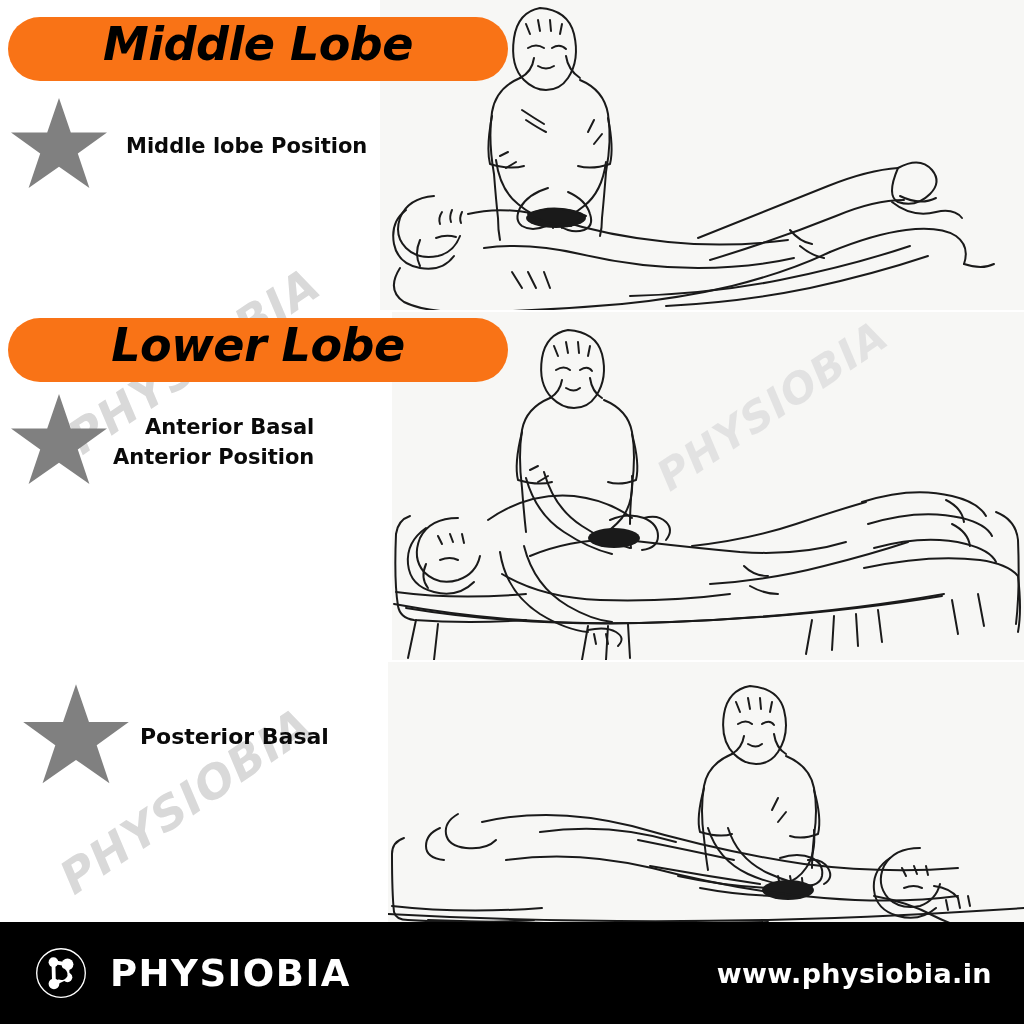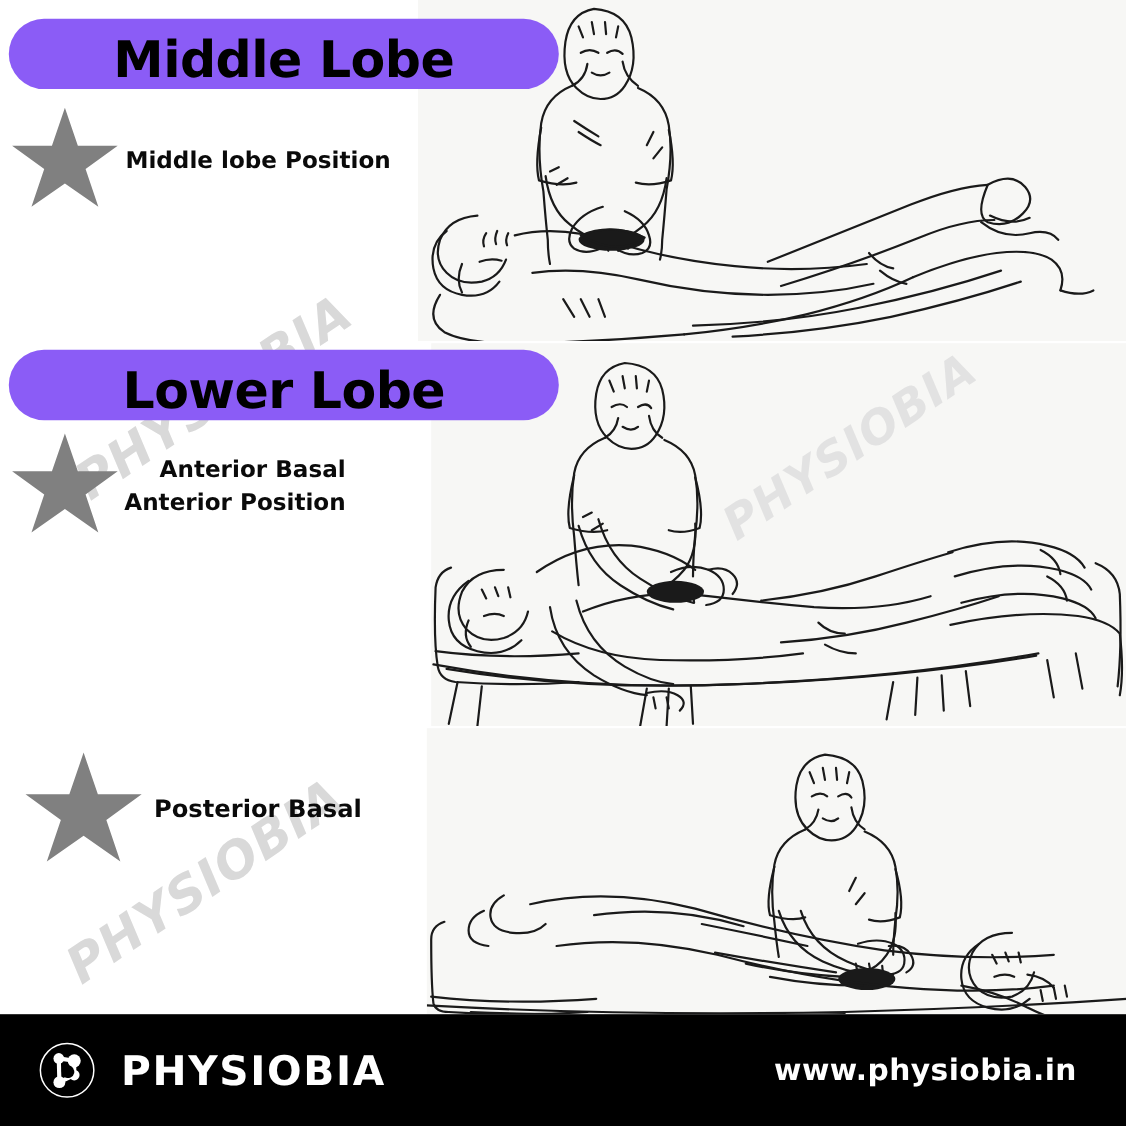--- a/index.html
+++ b/index.html
@@ -25,26 +25,27 @@
   }
   #panel-1 { left:380px; top:0px;   width:644px; height:310px; }
   #panel-2 { left:392px; top:312px; width:632px; height:348px; }
   #panel-3 { left:388px; top:662px; width:636px; height:260px; }
 
   .panel svg { display:block; width:100%; height:100%; }
 
   
   .pill {
     position:absolute;
-    background:#8b5cf6;
+    background:#f97316;
     border-radius:100px;
     display:flex;
-    align-items:flex-end;
+    align-items:flex-start;
     justify-content:center;
     z-index:9;
+    font-style:italic;
   }
   .pill-label {
     font-family:"DejaVu Sans", sans-serif;
     font-weight:700;
     font-size:46px;
     color:#000000;
     letter-spacing:-0.5px;
     white-space:nowrap;
   }
   #pill-middle { left:8px;  top:17px;  width:500px; height:64px; }
@@ -61,21 +62,21 @@
     flex:0 0 auto;
     display:block;
   }
   .star-label {
     font-family:"DejaVu Sans", sans-serif;
     font-weight:700;
     color:#0a0a0a;
     line-height:1.45;
   }
   #row-1 { left:8px;  top:96px;  }
-  #row-1 .star-label { font-size:21px; margin-left:4px; }
+  #row-1 .star-label { font-size:21px; margin-left:16px; }
   #row-2 { left:8px;  top:392px; }
   #row-2 .star-label { font-size:21px; margin-left:3px; text-align:right; }
   #row-3 { left:20px; top:682px; }
   #row-3 .star-label { font-size:22px; margin-left:8px; text-align:center; }
 
   
   .wm {
     position:absolute;
     font-family:"DejaVu Sans", sans-serif;
     font-weight:700;
@@ -113,21 +114,21 @@
   #brand-name {
     margin-left:22px;
     color:#ffffff;
     font-family:"DejaVu Sans", sans-serif;
     font-weight:700;
     font-size:37px;
     letter-spacing:1.5px;
   }
   #site {
     margin-left:auto;
-    margin-right:45px;
+    margin-right:32px;
     color:#ffffff;
     font-family:"DejaVu Sans", sans-serif;
     font-weight:700;
     font-size:27px;
     letter-spacing:0.4px;
   }
 </style>
 </head>
 <body>
 

